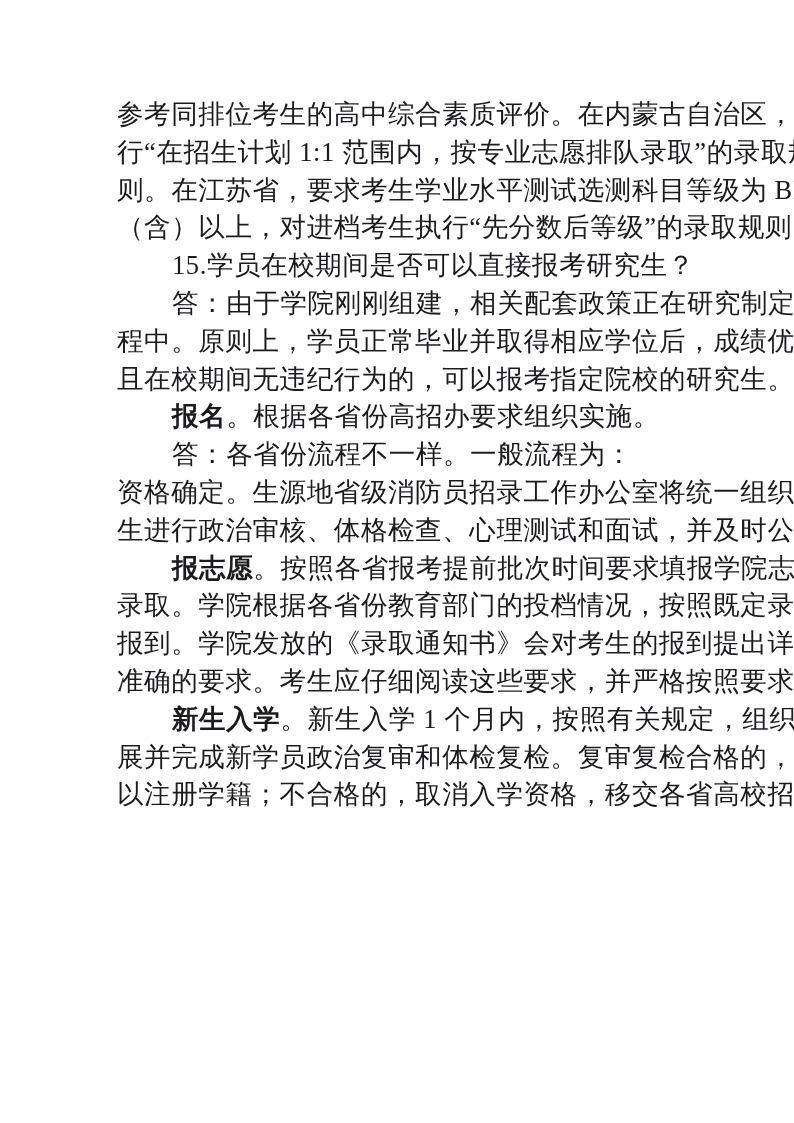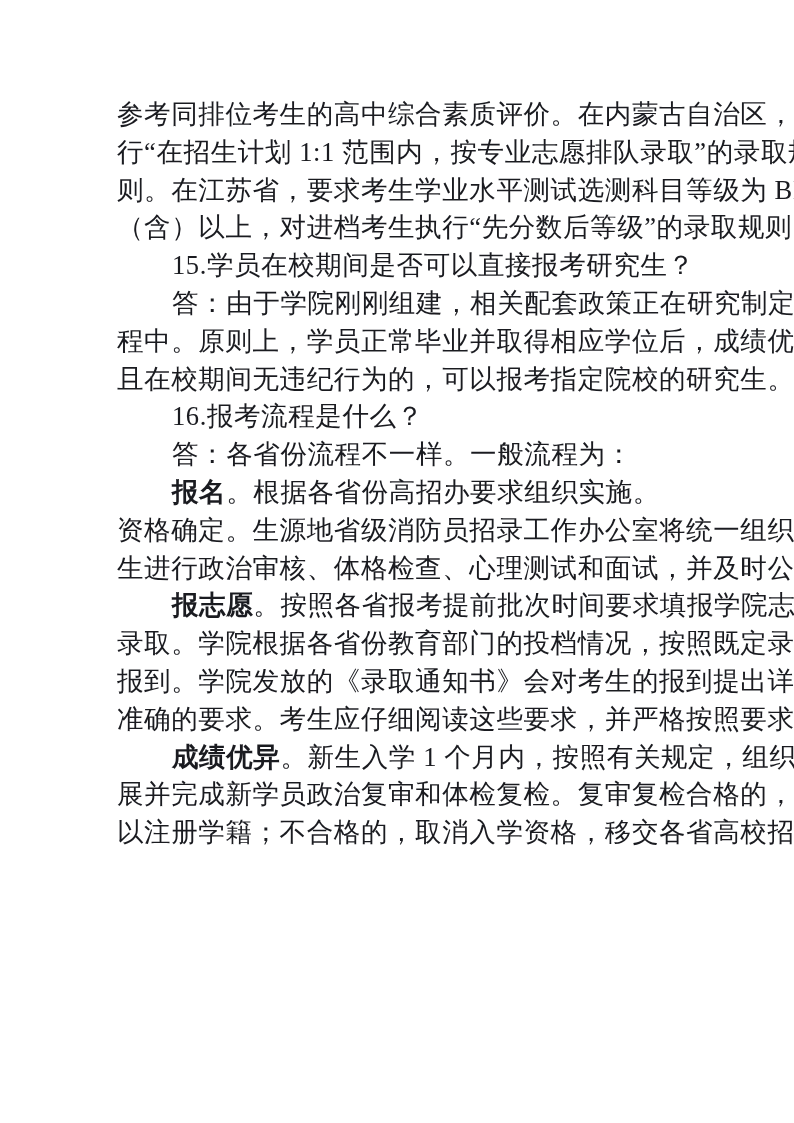--- a/index.html
+++ b/index.html
@@ -63,26 +63,25 @@
   <div class="text-column" id="text-column">
 
   <div class="ln just"><span>参考同排位考生的高中综合素质评价。在内蒙古自治区，实</span></div>
       <div class="ln just"><span>行“在招生计划 1:1 范围内，按专业志愿排队录取”的录取规</span></div>
       <div class="ln just"><span>则。在江苏省，要求考生学业水平测试选测科目等级为 BB</span></div>
       <div class="ln"><span>（含）以上，对进档考生执行“先分数后等级”的录取规则。</span></div>
       <div class="ln"><span class="ind2"></span><span>15.学员在校期间是否可以直接报考研究生？</span></div>
       <div class="ln just"><span class="ind2"></span><span>答：由于学院刚刚组建，相关配套政策正在研究制定过</span></div>
       <div class="ln just"><span>程中。原则上，学员正常毕业并取得相应学位后，成绩优异</span></div>
       <div class="ln"><span>且在校期间无违纪行为的，可以报考指定院校的研究生。</span></div>
-      <div class="ln"><span class="ind2"></span><span>16.报考流程是什么？</span></div>
+      <div class="ln"><span class="ind2"></span><span class="b">报名</span><span>。根据各省份高招办要求组织实施。</span></div>
       <div class="ln"><span class="ind2"></span><span>答：各省份流程不一样。一般流程为：</span></div>
-      <div class="ln"><span class="ind2"></span><span class="b">报名</span><span>。根据各省份高招办要求组织实施。</span></div>
       <div class="ln just"><span>资格确定。生源地省级消防员招录工作办公室将统一组织考</span></div>
       <div class="ln just"><span>生进行政治审核、体格检查、心理测试和面试，并及时公布</span></div>
       <div class="ln"><span class="ind2"></span><span class="b">报志愿</span><span>。按照各省报考提前批次时间要求填报学院志愿。</span></div>
       <div class="ln just"><span>录取。学院根据各省份教育部门的投档情况，按照既定录取</span></div>
       <div class="ln just"><span>报到。学院发放的《录取通知书》会对考生的报到提出详细</span></div>
       <div class="ln just"><span>准确的要求。考生应仔细阅读这些要求，并严格按照要求的</span></div>
-      <div class="ln just"><span class="ind2"></span><span class="b">成绩优异</span><span>。新生入学 1 个月内，按照有关规定，组织开</span></div>
+      <div class="ln just"><span class="ind2"></span><span class="b">新生入学</span><span>。新生入学 1 个月内，按照有关规定，组织开</span></div>
       <div class="ln just"><span>展并完成新学员政治复审和体检复检。复审复检合格的，予</span></div>
       <div class="ln just"><span>以注册学籍；不合格的，取消入学资格，移交各省高校招生</span></div>
     </div>
 </div>
 
 </body></html>

